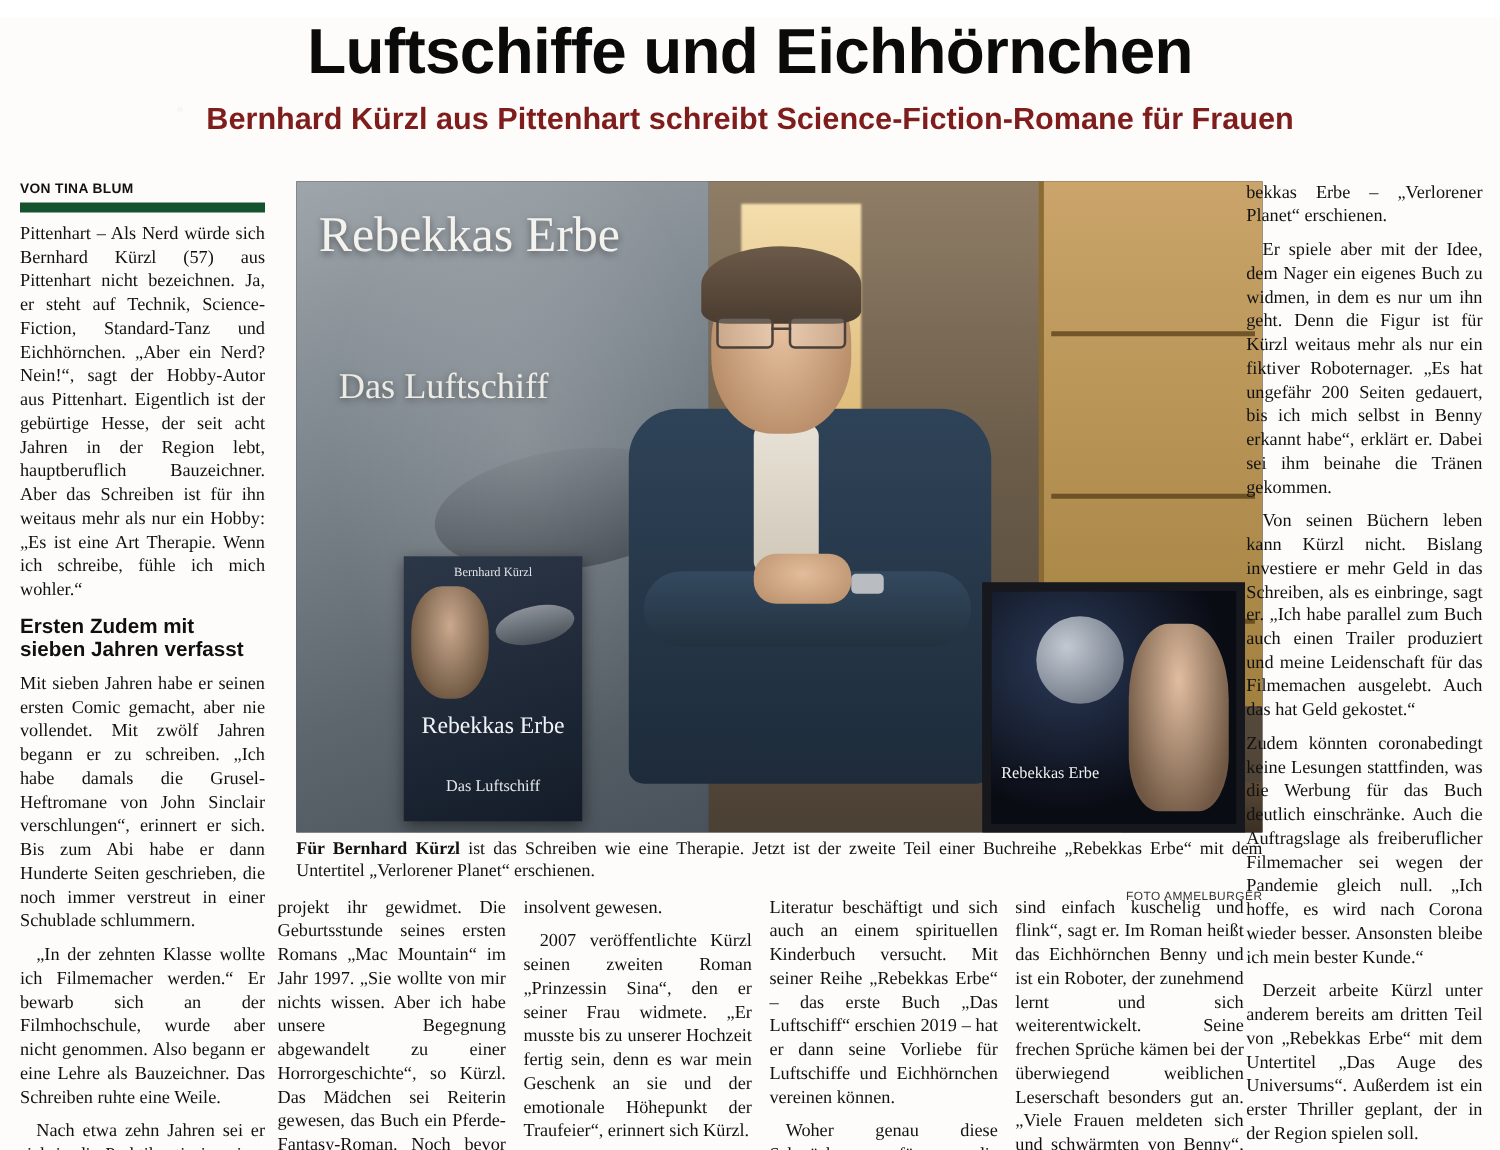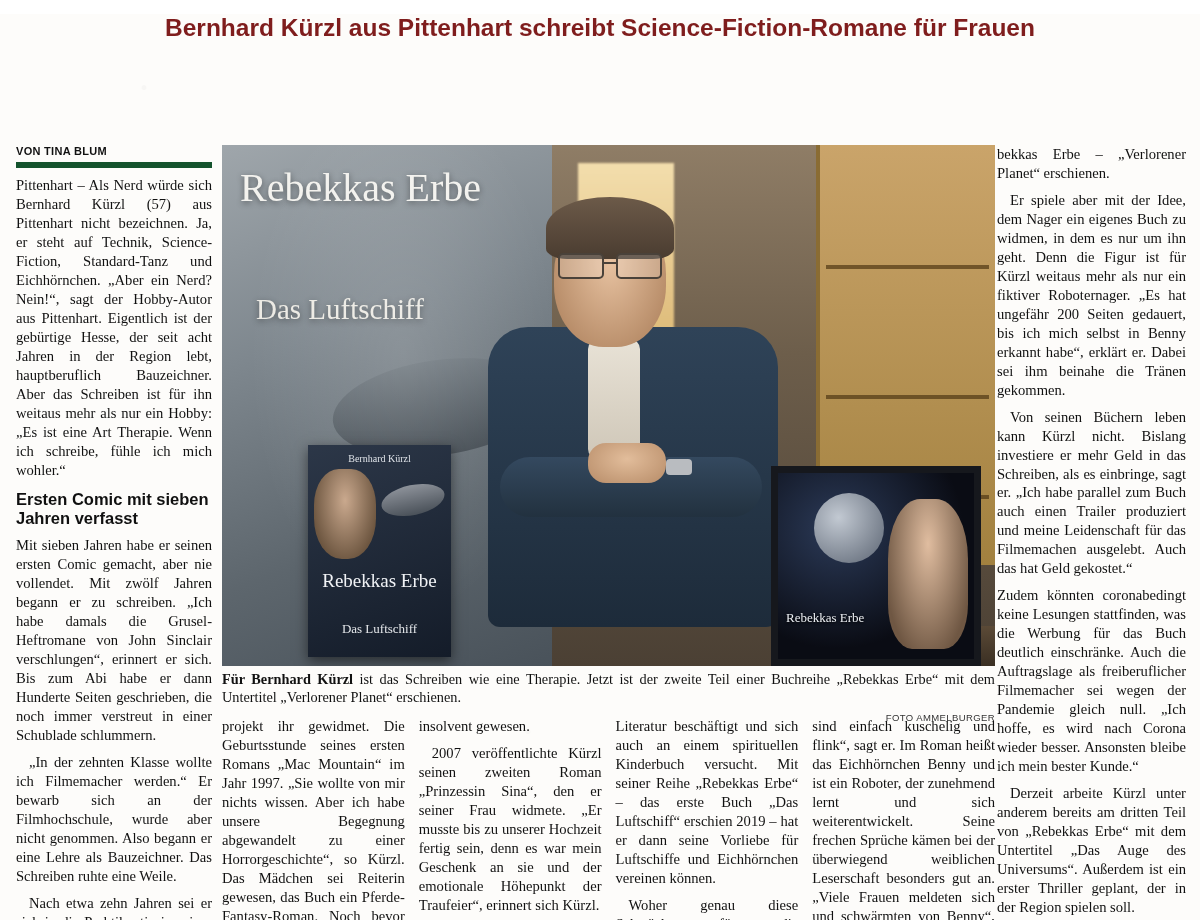--- a/index.html
+++ b/index.html
@@ -68,21 +68,21 @@
     left: 0;
     top: 0;
     width: 196px;
   }
   .byline {
     font-family: "Liberation Sans", sans-serif;
     font-weight: bold;
     font-size: 11px;
     letter-spacing: 0.3px;
     padding-bottom: 5px;
-    border-bottom: 6px solid #14532d;
+    border-bottom: 8px solid #14532d;
     margin-bottom: 8px;
   }
   p.body {
     font-size: 14.6px;
     line-height: 1.30;
     text-align: justify;
     margin: 0 0 8px 0;
     hyphens: auto;
   }
   p.body.noindent { text-indent: 0; }
@@ -91,21 +91,21 @@
     font-family: "Liberation Sans", sans-serif;
     font-weight: bold;
     font-size: 16.5px;
     line-height: 1.18;
     margin: 10px 0 8px 0;
     color: #101010;
   }
   
   .photo-wrap {
     position: absolute;
-    left: 206px;
+    left: 221px;
     top: 0;
     width: 773px;
   }
   .photo {
     position: relative;
     width: 773px;
     height: 521px;
     overflow: hidden;
     background: #2b2f33;
   }
@@ -359,28 +359,29 @@
   .desk {
     position: absolute; left: 330px; bottom: 0; right: 0; height: 40px;
     background: linear-gradient(180deg,#5b4a37,#3a2f23);
   }
 </style>
 </head>
 <body>
 
 <div class="page">
 
+  <h1 class="headline">Luftschiffe und Eichhörnchen</h1>
   <h2 class="subhead">Bernhard Kürzl aus Pittenhart schreibt Science-Fiction-Romane für Frauen</h2>
 
   <div class="content">
 
     <div class="col-left">
       <div class="byline">VON TINA BLUM</div>
       <p class="body noindent">Pittenhart – Als Nerd würde sich Bernhard Kürzl (57) aus Pittenhart nicht bezeichnen. Ja, er steht auf Technik, Science-Fiction, Standard-Tanz und Eichhörnchen. „Aber ein Nerd? Nein!“, sagt der Hobby-Autor aus Pittenhart. Eigentlich ist der gebürtige Hesse, der seit acht Jahren in der Region lebt, hauptberuflich Bauzeichner. Aber das Schreiben ist für ihn weitaus mehr als nur ein Hobby: „Es ist eine Art Therapie. Wenn ich schreibe, fühle ich mich wohler.“</p>
-      <div class="subhead2">Ersten Comic mit sieben Jahren verfasst</div>
+      <div class="subhead2">Ersten Zudem mit sieben Jahren verfasst</div>
       <p class="body noindent">Mit sieben Jahren habe er seinen ersten Comic gemacht, aber nie vollendet. Mit zwölf Jahren begann er zu schreiben. „Ich habe damals die Grusel-Heftromane von John Sinclair verschlungen“, erinnert er sich. Bis zum Abi habe er dann Hunderte Seiten geschrieben, die noch immer verstreut in einer Schublade schlummern.</p>
       <p class="body indent">„In der zehnten Klasse wollte ich Filmemacher werden.“ Er bewarb sich an der Filmhochschule, wurde aber nicht genommen. Also begann er eine Lehre als Bauzeichner. Das Schreiben ruhte eine Weile.</p>
       <p class="body indent">Nach etwa zehn Jahren sei er sich in die Praktikantin in seiner Firma verliebt und sein neues Buch-</p>
     </div>
 
     <div class="photo-wrap">
       <div class="photo">
         <div class="roomtop">
           <div class="window-light"></div>
           <div class="cabinet">

